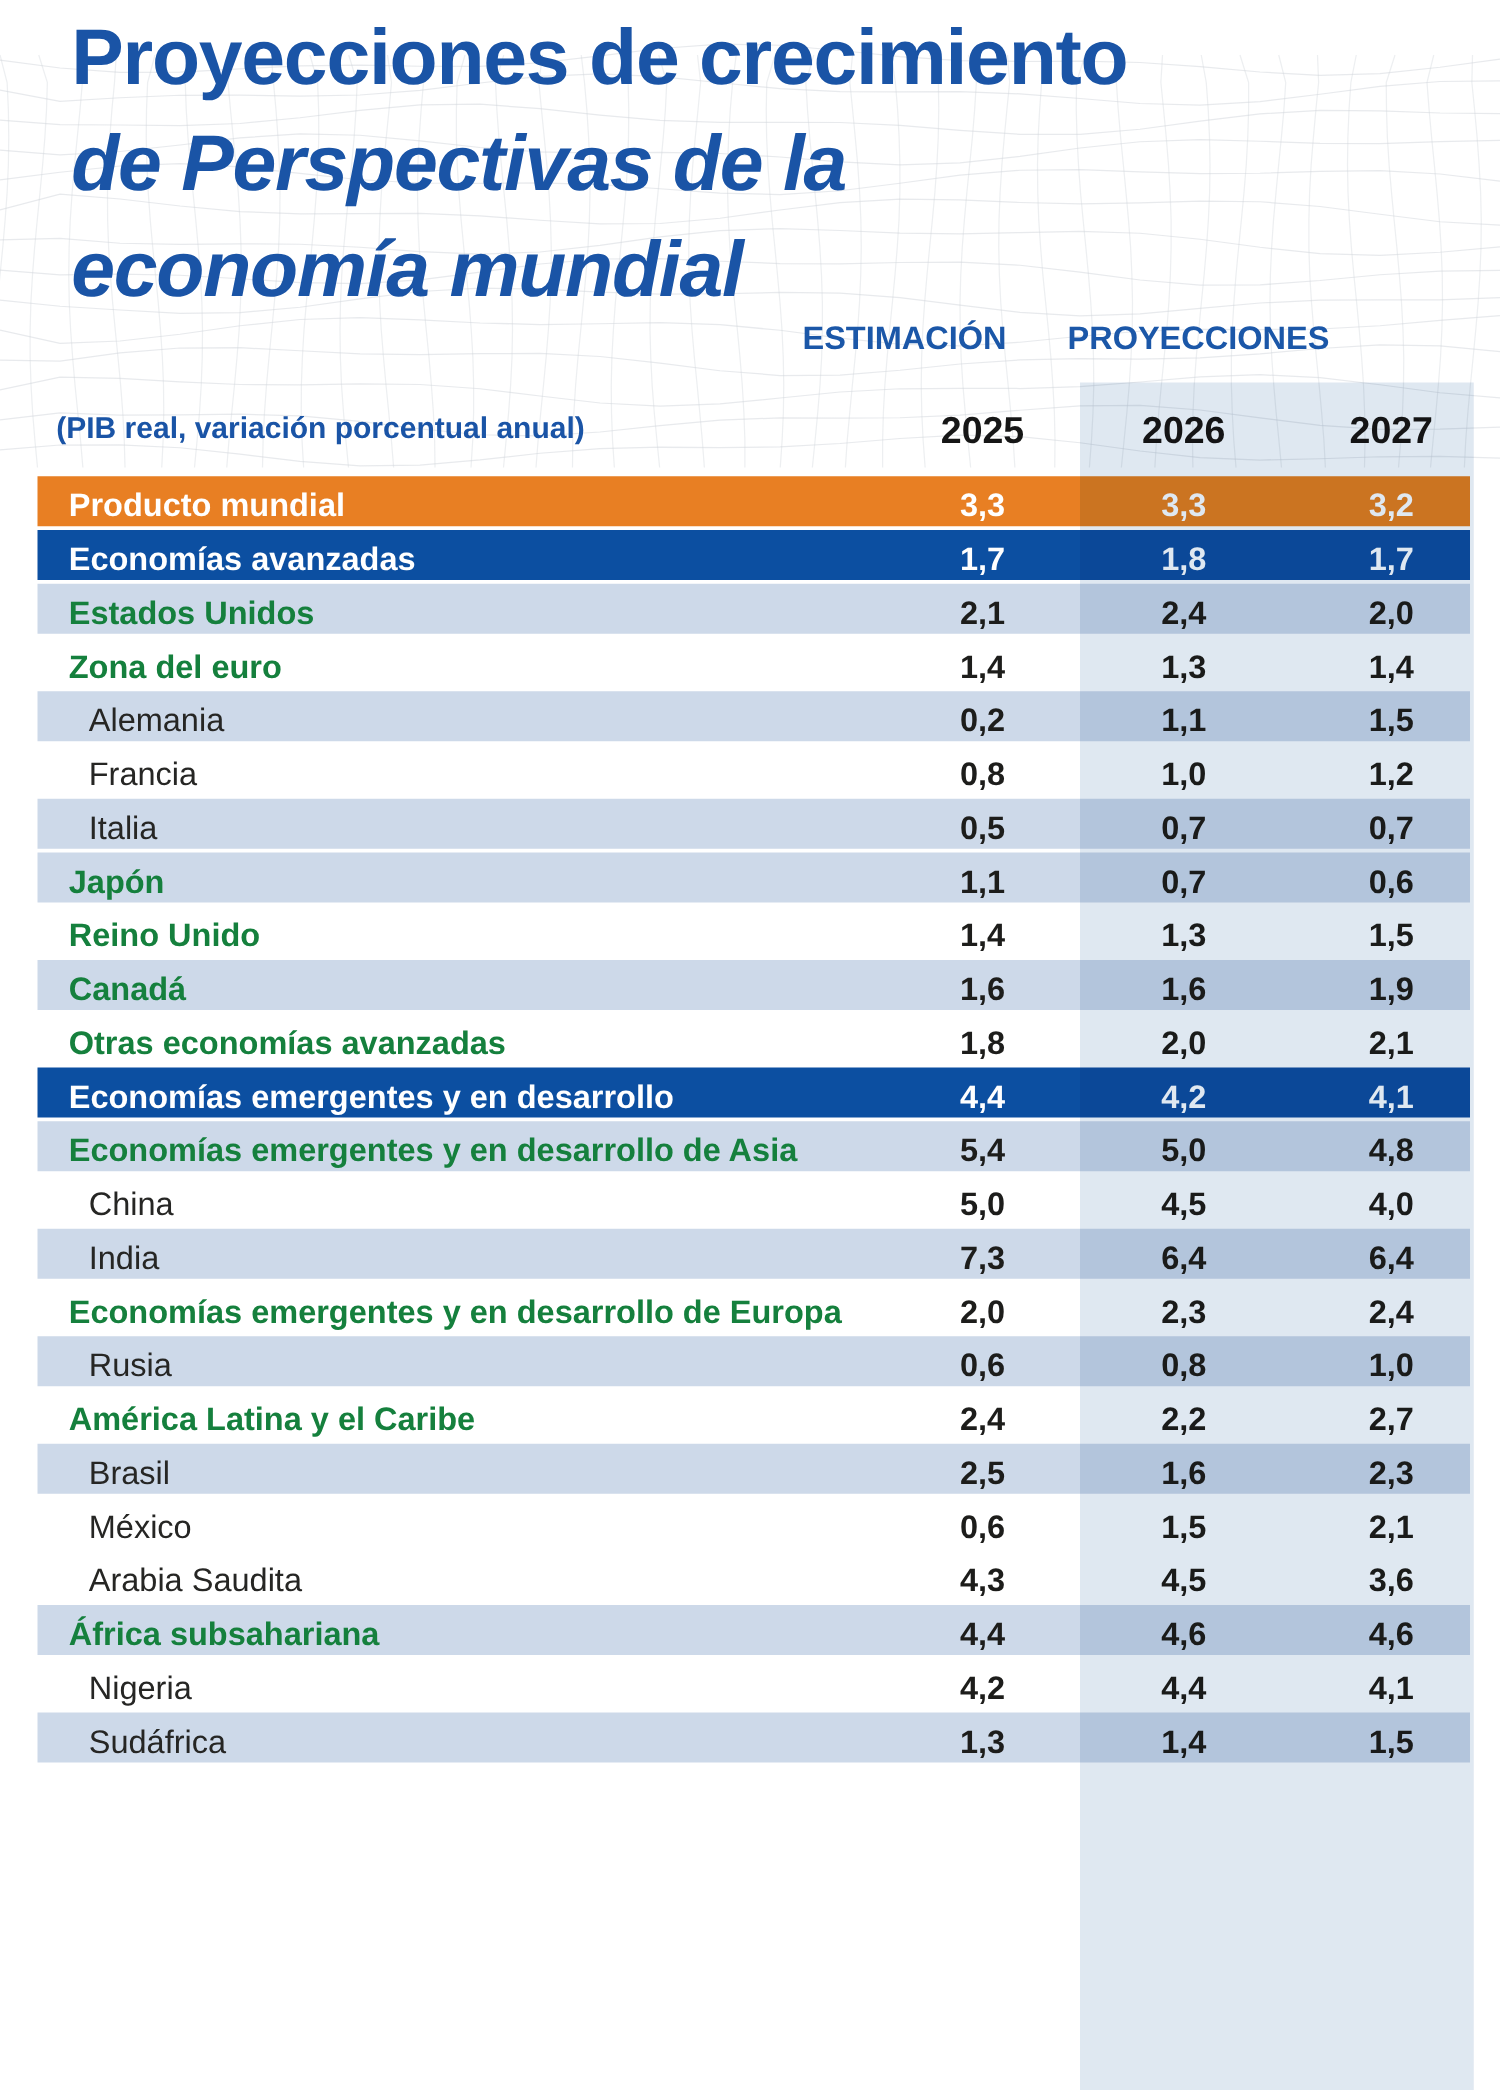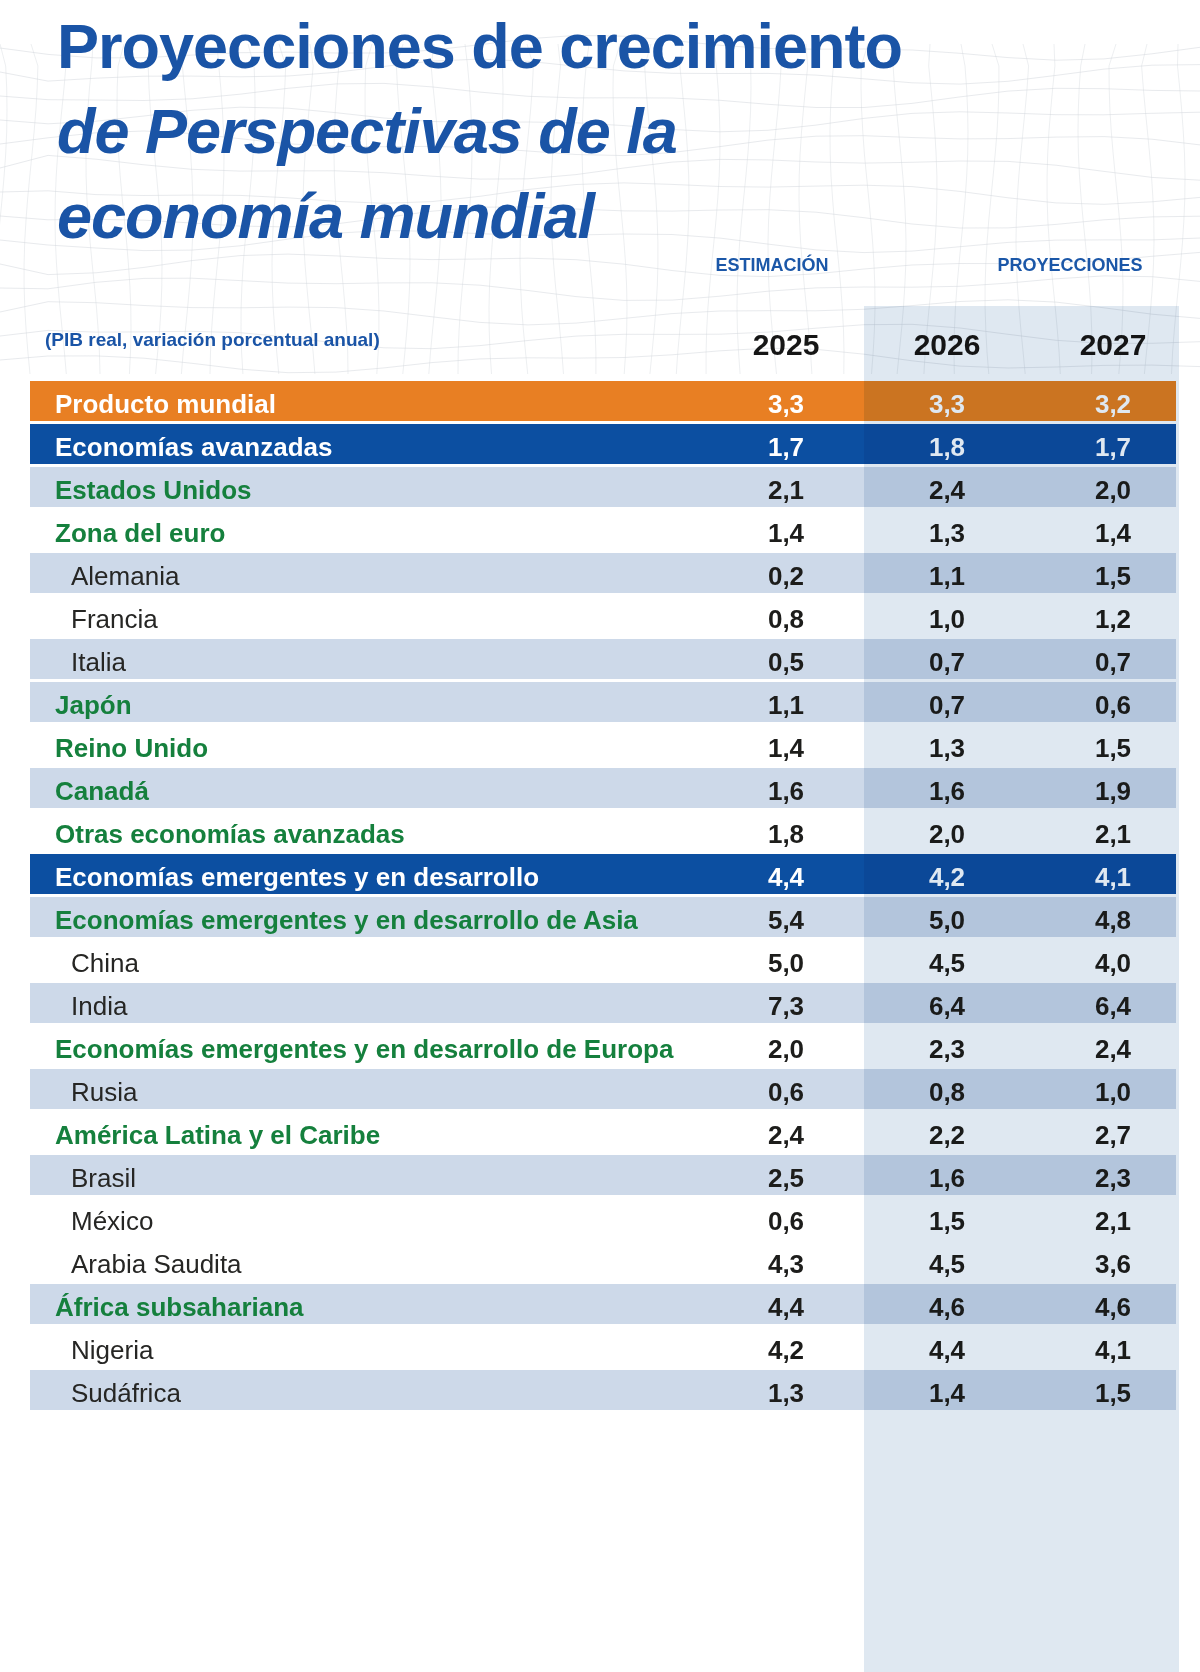--- a/index.html
+++ b/index.html
@@ -29,34 +29,33 @@
     position:absolute;left:57px;top:4px;width:960px;
     font-size:63px;line-height:85px;font-weight:bold;
     letter-spacing:-1px;
     color:var(--title-blue,#1a54a6);
     z-index:10;
   }
   .title .it{font-style:italic;}
 
   .subtitle{
     position:absolute;left:45px;top:329px;
-    font-size:19px;font-weight:bold;
+    font-size:24px;font-weight:bold;
     color:var(--title-blue,#1a54a6);
     z-index:10;
     text-align:right;
   }
   .col-group{
     position:absolute;top:255px;width:260px;
-    text-align:center;
-    font-size:18px;font-weight:bold;
+    font-size:26px;font-weight:bold;
     color:var(--header-blue,#1b57a8);
     z-index:10;
   }
   .col-group.estimation{left:642px;}
-  .col-group.projections{left:940px;}
+  .col-group.projections{left:854px;}
 
   .year{
     position:absolute;top:328px;width:130px;
     text-align:center;
     font-size:30px;font-weight:bold;
     color:#161616;
     z-index:10;
   }
   .year.y1{left:721px;}
   .year.y2{left:882px;}

